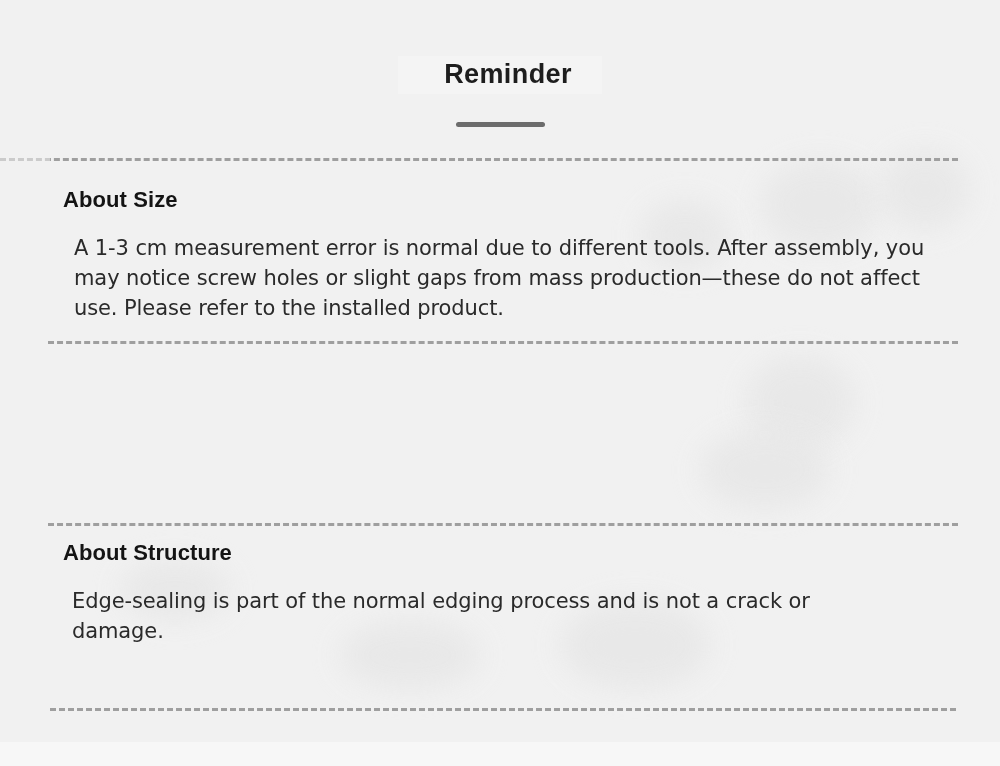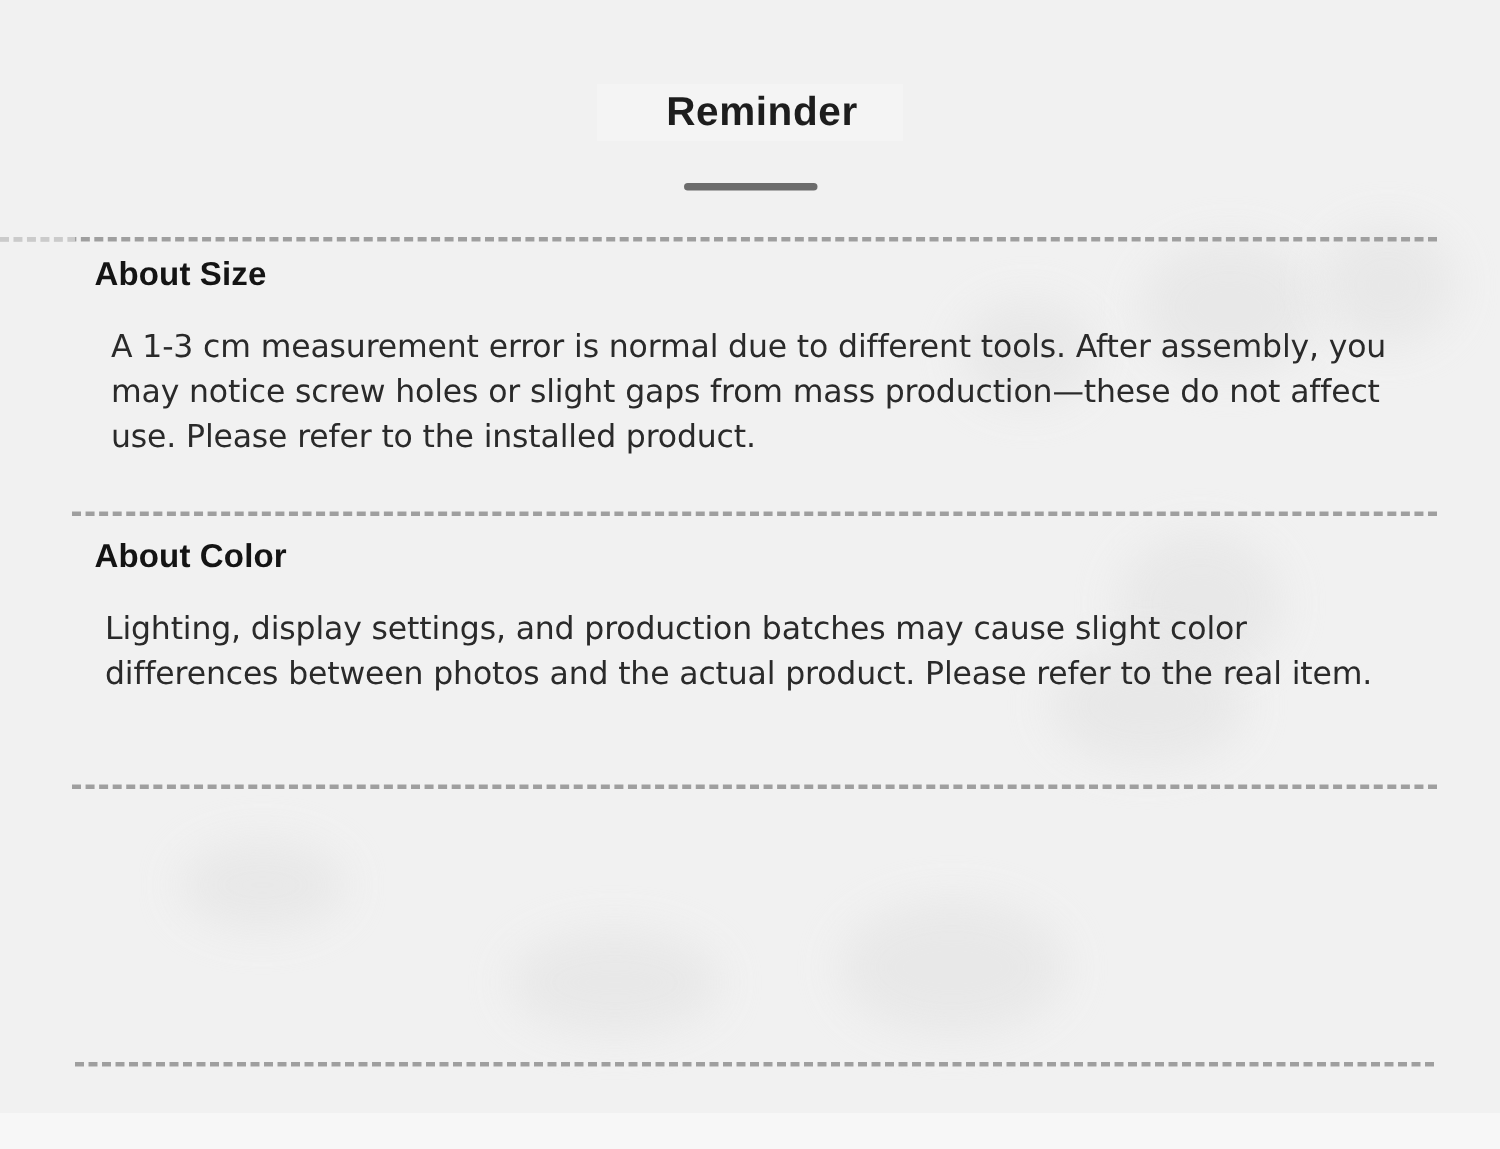--- a/index.html
+++ b/index.html
@@ -112,21 +112,21 @@
     opacity: .55;
   }
 
   
   .section {
     position: absolute;
     left: 0;
     width: 1000px;
     box-sizing: border-box;
   }
-  .section.s1 { top: 170px; }
+  .section.s1 { top: 187px; }
   .section.s2 { top: 358px; }
   .section.s3 { top: 540px; }
 
   .section-heading {
     font-family: "Liberation Sans", sans-serif;
     font-size: 22px;
     font-weight: bold;
     color: #141414;
     letter-spacing: .1px;
     margin: 0 0 20px 0;
@@ -174,21 +174,21 @@
   <div class="divider d1"></div>
   <div class="divider d2"></div>
   <div class="divider d3"></div>
   <div class="divider d4"></div>
 
   <div class="section s1">
     <h2 class="section-heading">About Size</h2>
     <p class="section-body">A 1-3 cm measurement error is normal due to different tools. After assembly, you may notice screw holes or slight gaps from mass production—these do not affect use. Please refer to the installed product.</p>
   </div>
 
-  <div class="section s2">
-    <h2 class="section-heading">About Color</h2>
-    <p class="section-body">Lighting, display settings, and production batches may cause slight color differences between photos and the actual product. Please refer to the real item.</p>
+
+  <div class="section s3">
+    <h2 class="section-heading">About Structure</h2>
+    <p class="section-body">Edge-sealing is part of the normal edging process and is not a crack or damage.</p>
   </div>
-
 
   <div class="bottom-band"></div>
 
 </div>
 
 </body></html>

